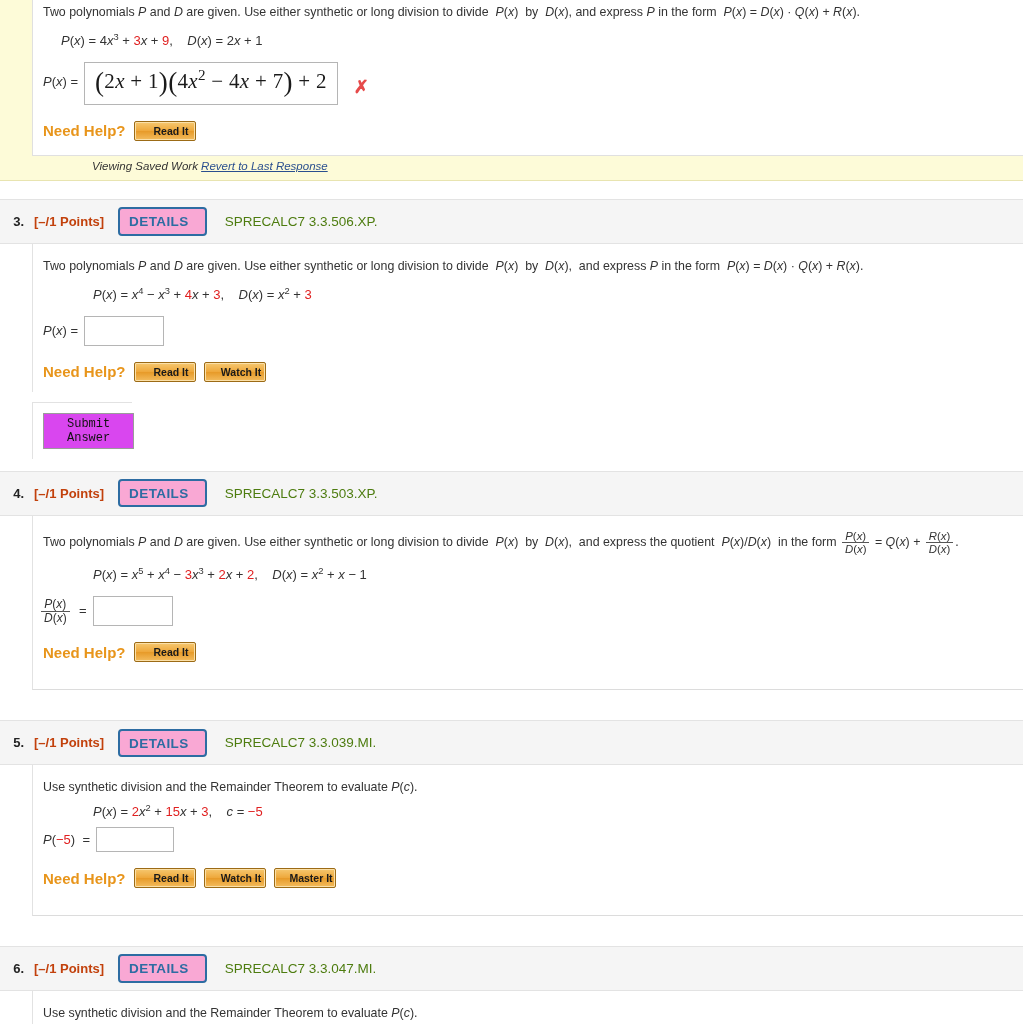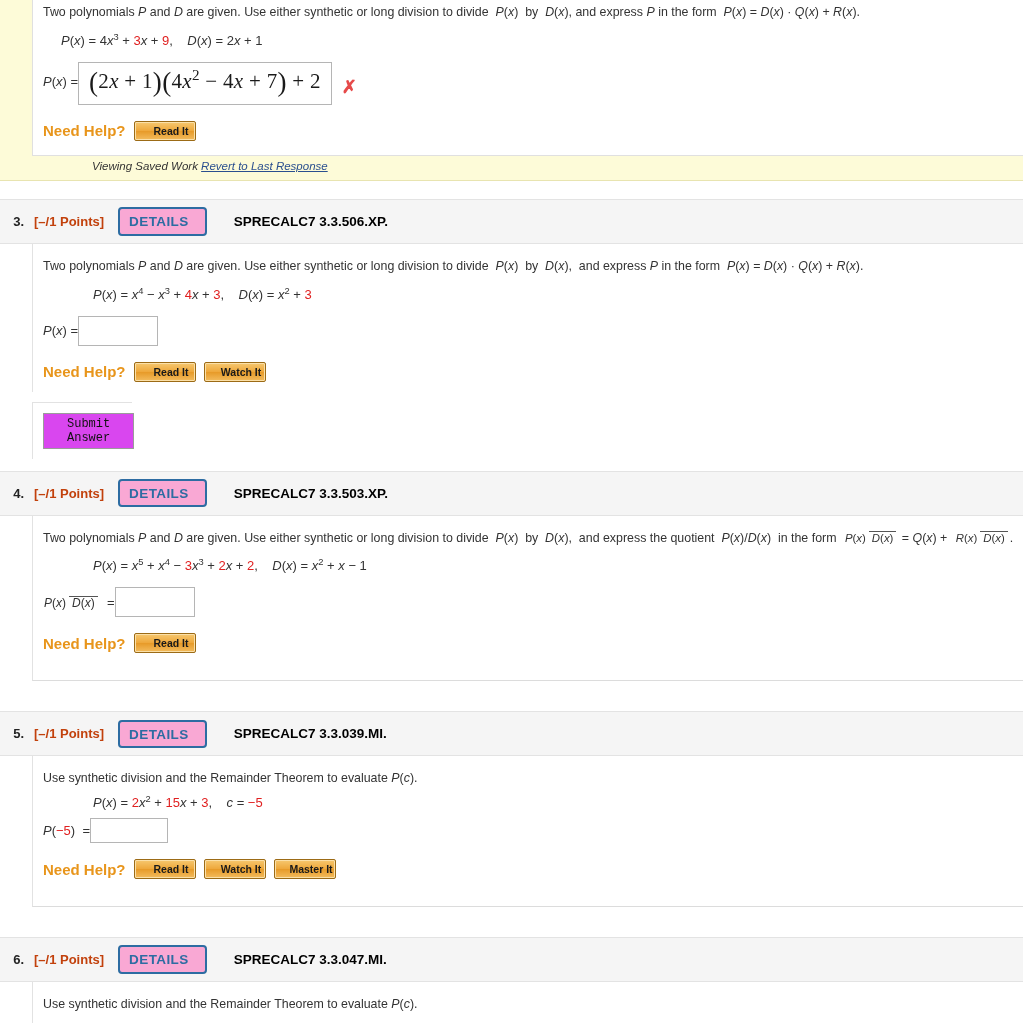--- a/index.html
+++ b/index.html
@@ -72,23 +72,23 @@
     color: #2d6ca2;
     font-size: 13.5px;
     font-weight: bold;
     letter-spacing: .4px;
     padding: 6px 16px 5px 9px;
     cursor: pointer;
     line-height: 1;
   }
   .qcode {
     font-size: 13.5px;
-    font-weight: bold;
-    color: #000000;
-    margin-left: 17px;
+    font-weight: normal;
+    color: #4d7c0f;
+    margin-left: 8px;
   }
 
   .qbody {
     border-left: 1px solid #e2e2e2;
     margin-left: 32px;
     padding: 14px 0 10px 10px;
     background: #fff;
   }
 
   .prompt {
@@ -104,35 +104,36 @@
   }
 
   i.v { font-style: italic; }
   .red { color: #e02020; }
   sup { font-size: 0.72em; vertical-align: super; line-height: 0; }
 
   .ansrow {
     display: flex;
     align-items: center;
     margin-top: 14px;
+    gap: 6px;
   }
   .anslabel { font-size: 13px; color: #333; }
   .ansbox {
     border: 1px solid #b5b5b5;
     background: #fff;
     width: 78px;
     height: 25px;
     display: inline-block;
   }
   .ansbox.big { width: 80px; height: 30px; }
 
   
   .frac {
     display: inline-flex;
-    flex-direction: row;
+    flex-direction: column;
     align-items: center;
     vertical-align: middle;
     font-size: .92em;
     line-height: 1.08;
     margin: 0 2px;
   }
   .frac .num { padding: 0 3px; }
   .frac .den { padding: 0 3px; border-top: 1px solid #555; }
 
   

